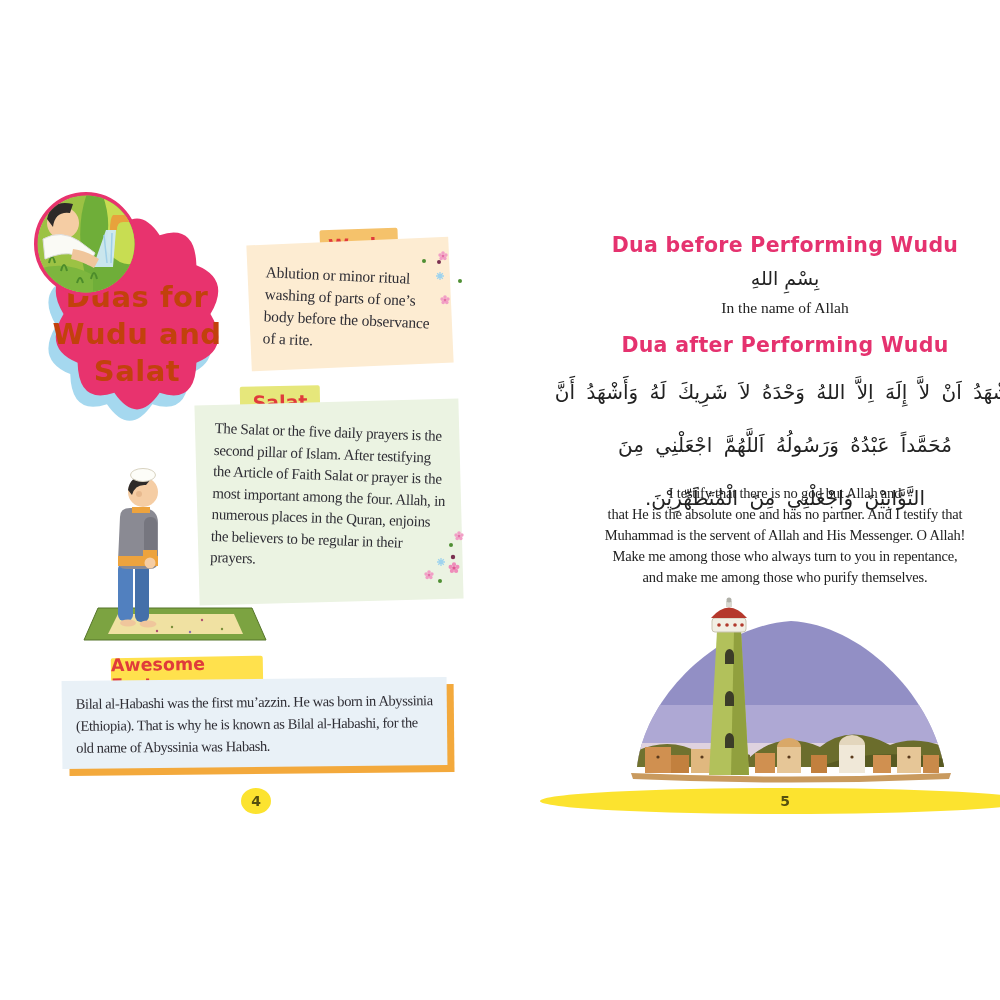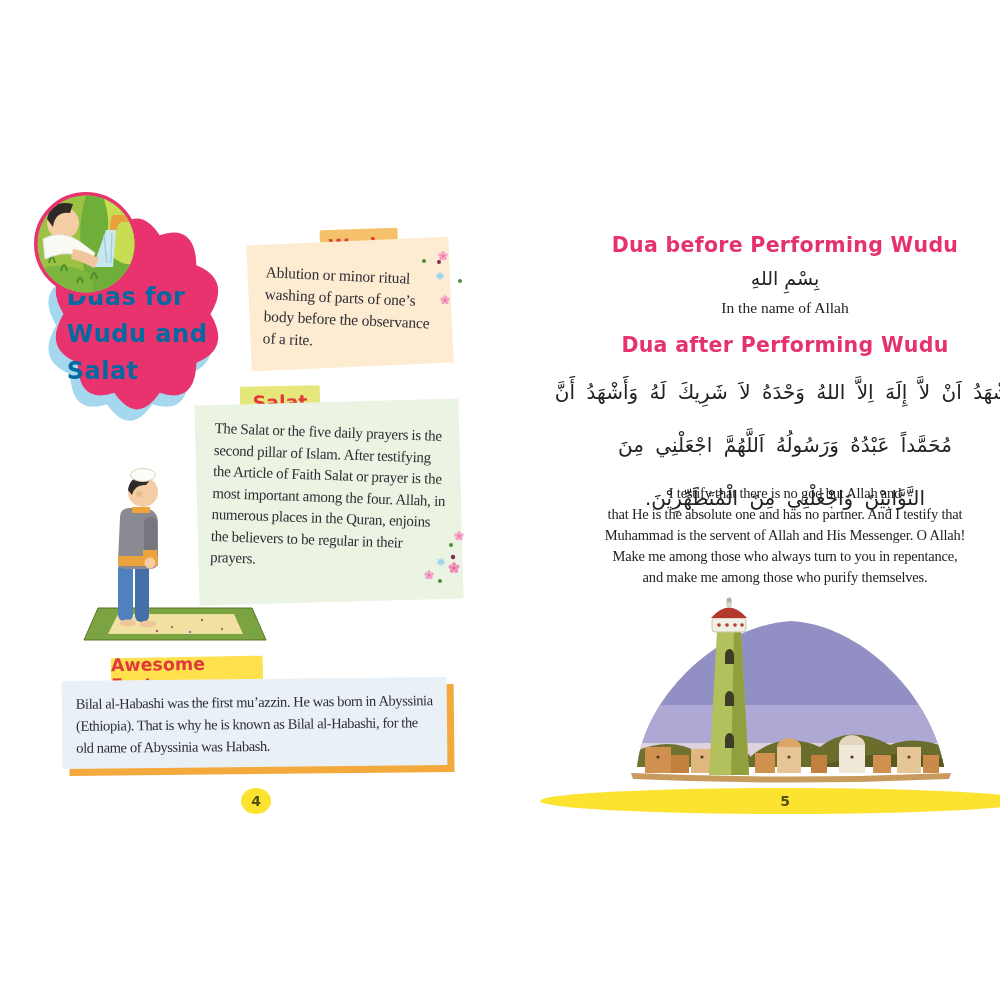--- a/index.html
+++ b/index.html
@@ -11,22 +11,22 @@
   .page-right { left:540px; width:490px; }
 
   .hand { font-family:"DejaVu Sans", sans-serif; font-weight:bold; }
   .pre  { white-space:pre-line; }
   .center { text-align:center; }
 
   
   .blob { position:absolute; left:36px; top:200px; width:202px; height:228px; }
   .blob svg { width:100%; height:100%; overflow:visible; }
   .blob-title { position:absolute; inset:0; display:flex; align-items:center; justify-content:center;
-                padding-top:40px; color:#0369a1; font-size:24px; line-height:37px;
-                letter-spacing:.5px; text-align:left; }
+                padding-top:40px; color:#c2410c; font-size:29px; line-height:37px;
+                letter-spacing:.5px; text-align:center; }
 
   .wudu-photo { position:absolute; left:33px; top:191px; width:106px; height:106px; }
   .wudu-photo svg, .boy svg, .mosque svg, .confetti { display:block; }
 
   .tab { position:absolute; display:flex; align-items:center; justify-content:center;
          font-family:"DejaVu Sans", sans-serif; font-weight:bold; color:#e03b3b; border-radius:2px; }
   .tab-wudu  { left:320px; top:229px; width:78px;  height:31px; background:#f5c26b; font-size:19px; transform:rotate(-2deg); }
   .tab-salat { left:240px; top:386px; width:80px;  height:32px; background:#e6e77b; font-size:19px; transform:rotate(-1deg); }
   .tab-facts { left:111px; top:657px; width:152px; height:34px; background:#ffe14d; font-size:17.5px; transform:rotate(-1deg); }
 

